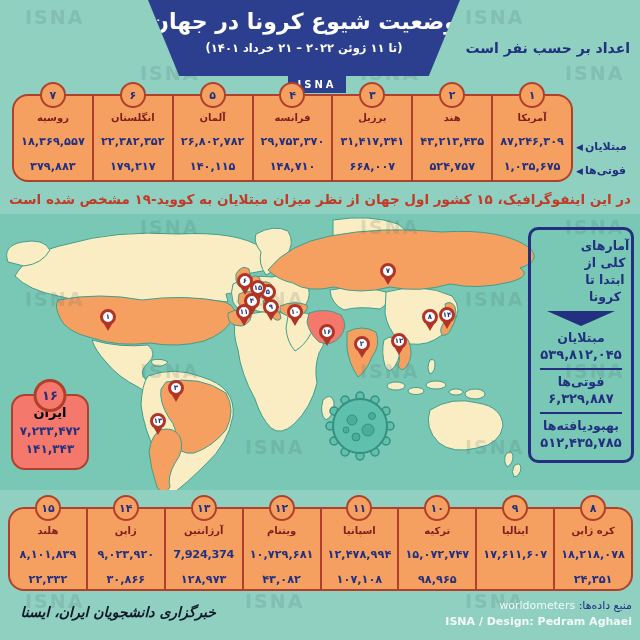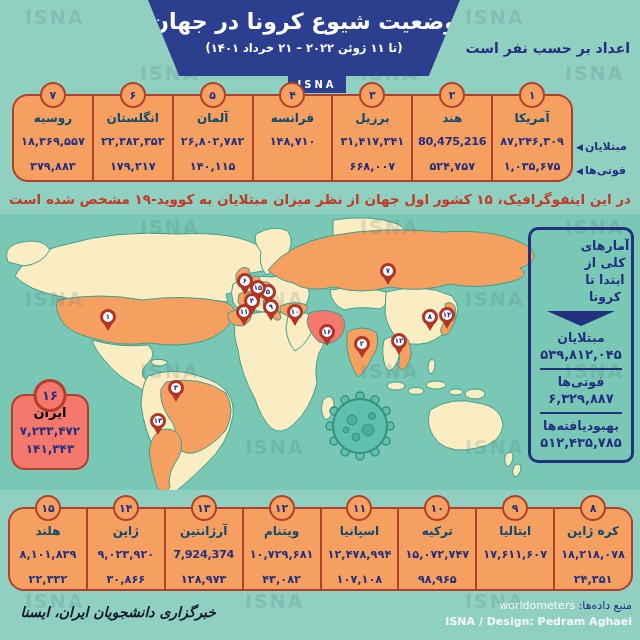--- a/index.html
+++ b/index.html
@@ -21,21 +21,21 @@
   
   .country-box{position:absolute;background:#F5A061;border:2.5px solid #B0402C;border-radius:16px;
           display:flex;flex-direction:row-reverse;box-sizing:border-box;z-index:2;}
   #top-box{left:12px;top:94px;width:561px;height:88px;}
   #bottom-box{left:8px;top:507px;width:625px;height:84px;}
   .country-col{flex:1;position:relative;text-align:center;padding-top:13px;min-width:0;}
   .country-col:not(:last-child){border-left:2px solid #B0402C;}
   .badge{position:absolute;top:-14px;left:50%;transform:translateX(-50%);width:22px;height:22px;
           background:#F5A061;border:2.5px solid #B0402C;border-radius:50%;color:#233080;font-weight:bold;
           font-size:11px;display:flex;align-items:center;justify-content:center;z-index:2;}
-  .cname{color:#0c4a6e;font-weight:bold;font-size:12px;height:20px;line-height:18px;direction:rtl;}
+  .cname{color:#7f1d1d;font-weight:bold;font-size:10px;height:20px;line-height:18px;direction:rtl;}
   .cnum{color:#233080;font-weight:bold;font-size:11.3px;height:25px;line-height:26px;letter-spacing:-0.3px;white-space:nowrap;}
 
   .side-label{position:absolute;left:576px;width:63px;color:#233080;font-weight:bold;font-size:11px;
           direction:rtl;text-align:left;z-index:2;white-space:nowrap;}
   .side-label .arrow{font-size:9px;margin-right:2px;}
 
   .subtitle{position:absolute;left:0;top:191px;width:640px;text-align:center;color:#C23A28;
           font-weight:bold;font-size:13.5px;direction:rtl;z-index:2;}
 
   
@@ -195,32 +195,33 @@
   <div id="top-box" class="country-box">
       <div class="country-col">
         <div class="badge">۱</div>
         <div class="cname">آمریکا</div>
         <div class="cnum" dir="ltr">۸۷,۲۴۶,۳۰۹</div>
         <div class="cnum" dir="ltr">۱,۰۳۵,۶۷۵</div>
       </div>
       <div class="country-col">
         <div class="badge">۲</div>
         <div class="cname">هند</div>
-        <div class="cnum" dir="ltr">80,475,216</div>
+        <div class="cnum" dir="ltr">۴۳,۲۱۳,۴۳۵</div>
         <div class="cnum" dir="ltr">۵۲۴,۷۵۷</div>
       </div>
       <div class="country-col">
         <div class="badge">۳</div>
         <div class="cname">برزیل</div>
         <div class="cnum" dir="ltr">۳۱,۴۱۷,۳۴۱</div>
         <div class="cnum" dir="ltr">۶۶۸,۰۰۷</div>
       </div>
       <div class="country-col">
         <div class="badge">۴</div>
         <div class="cname">فرانسه</div>
+        <div class="cnum" dir="ltr">۲۹,۷۵۳,۳۷۰</div>
         <div class="cnum" dir="ltr">۱۴۸,۷۱۰</div>
       </div>
       <div class="country-col">
         <div class="badge">۵</div>
         <div class="cname">آلمان</div>
         <div class="cnum" dir="ltr">۲۶,۸۰۲,۷۸۲</div>
         <div class="cnum" dir="ltr">۱۴۰,۱۱۵</div>
       </div>
       <div class="country-col">
         <div class="badge">۶</div>

